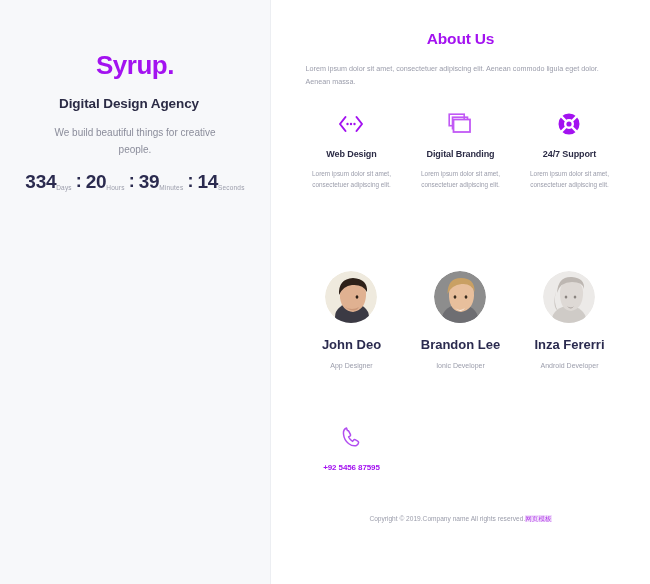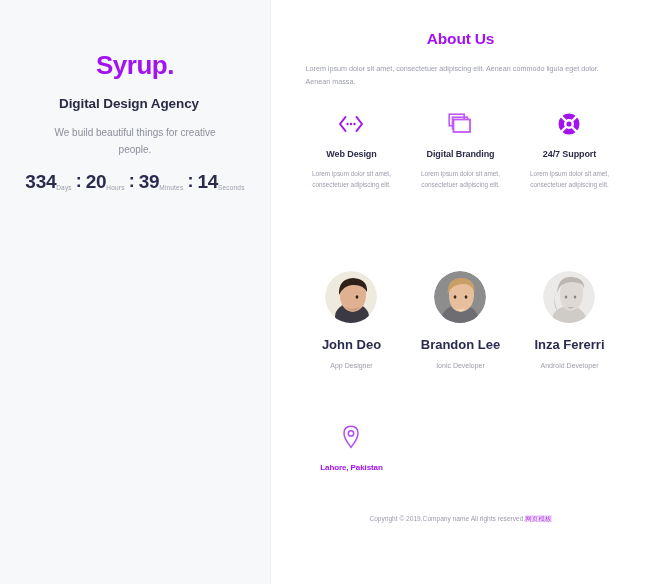--- a/index.html
+++ b/index.html
@@ -364,31 +364,30 @@
           <h3 class="member-name">Inza Fererri</h3>
           <p class="member-role">Android Developer</p>
         </div>
 
       </div>
     </div>
 
     <div class="contact-section">
       <div class="contact-cols">
 
-
-
         <div class="contact-col">
           <div class="contact-icon">
-            <svg width="18" height="24" viewBox="0 0 18 24">
-              <path d="M9 1.3 q7 0 7 7.3 q0 5 -7 13.8 q-7 -8.8 -7 -13.8 q0 -7.3 7 -7.3 z" fill="none" stroke="#b14cf0" stroke-width="1.5"></path>
-              <circle cx="9" cy="8.4" r="2.7" fill="none" stroke="#b14cf0" stroke-width="1.5"></circle>
-            </svg>
-          </div>
-          <p class="contact-value">Lahore, Pakistan</p>
-        </div>
+            <svg width="20" height="22" viewBox="0 0 20 22">
+              <path d="M5.5 2 q-3.5 1.5 -3 6 q0.6 6 5 9.5 q4 3 7.5 2.2 q2.2 -0.6 2.6 -3 q0.1 -1 -0.9 -1.6 l-2.6 -1.4 q-0.9 -0.4 -1.5 0.4 l-1 1.3 q-2.6 -1.6 -4 -4.4 l1.4 -0.9 q0.9 -0.6 0.5 -1.5 L8 5.6 Q7.4 4.4 6.4 4.6 z" fill="none" stroke="#b14cf0" stroke-width="1.5" stroke-linejoin="round"></path>
+            </svg>
+          </div>
+          <p class="contact-value">+92 5456 87595</p>
+        </div>
+
+
 
       </div>
     </div>
 
     <div class="footer">
       <p class="footer-text"><span>Copyright © 2019.Company name All rights reserved.</span><span class="footer-mark">网页模板</span></p>
     </div>
 
   </div>
 </div>

